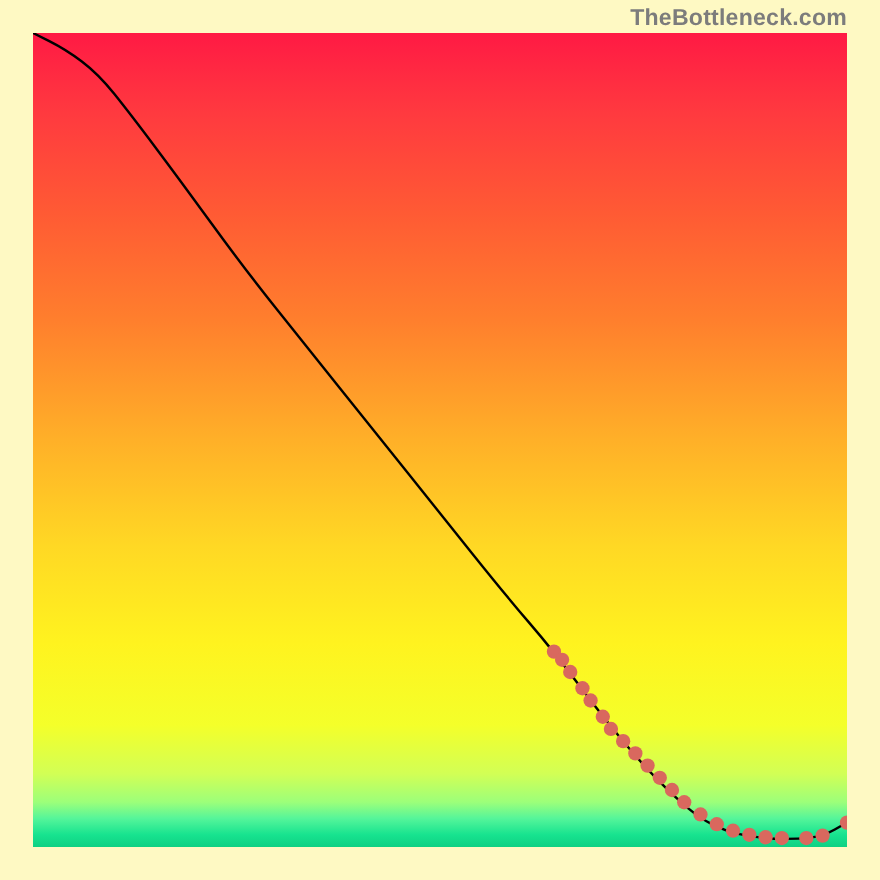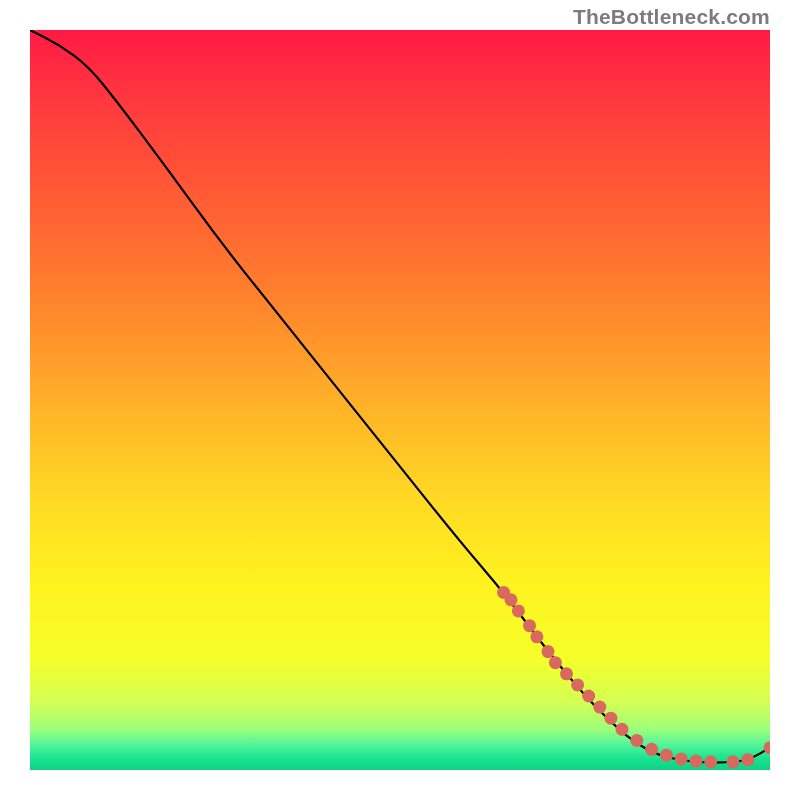--- a/index.html
+++ b/index.html
@@ -7,21 +7,21 @@
     padding: 0;
     width: 800px;
     height: 800px;
     background: #000;
     overflow: hidden;
   }
   .stage {
     position: relative;
     width: 800px;
     height: 800px;
-    background: #ffffff;
+    background: #fef9c3;
   }
   .plot {
     position: absolute;
     left: 30px;
     top: 30px;
     width: 740px;
     height: 740px;
   }
   .watermark {
     position: absolute;

